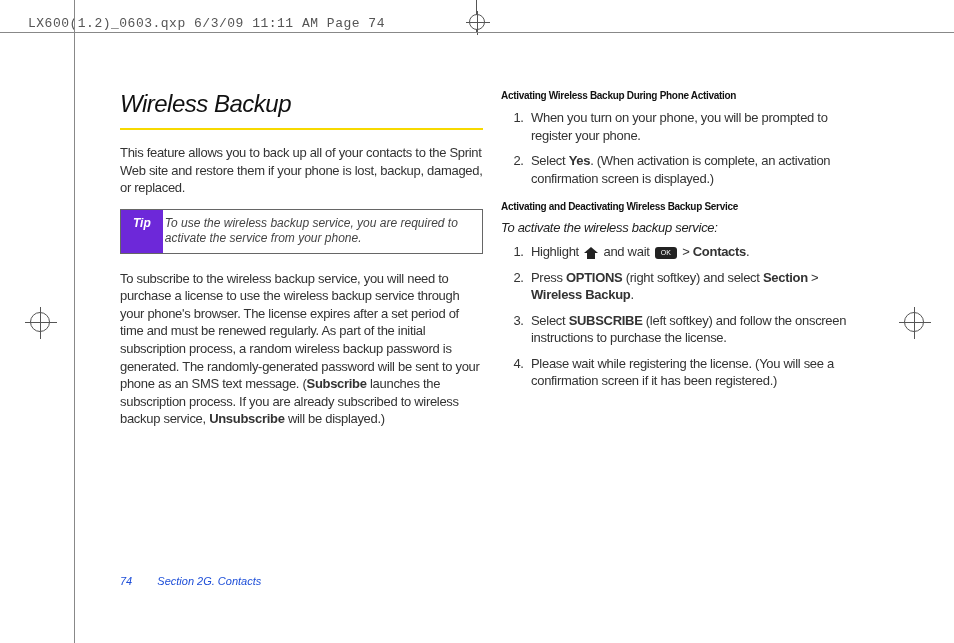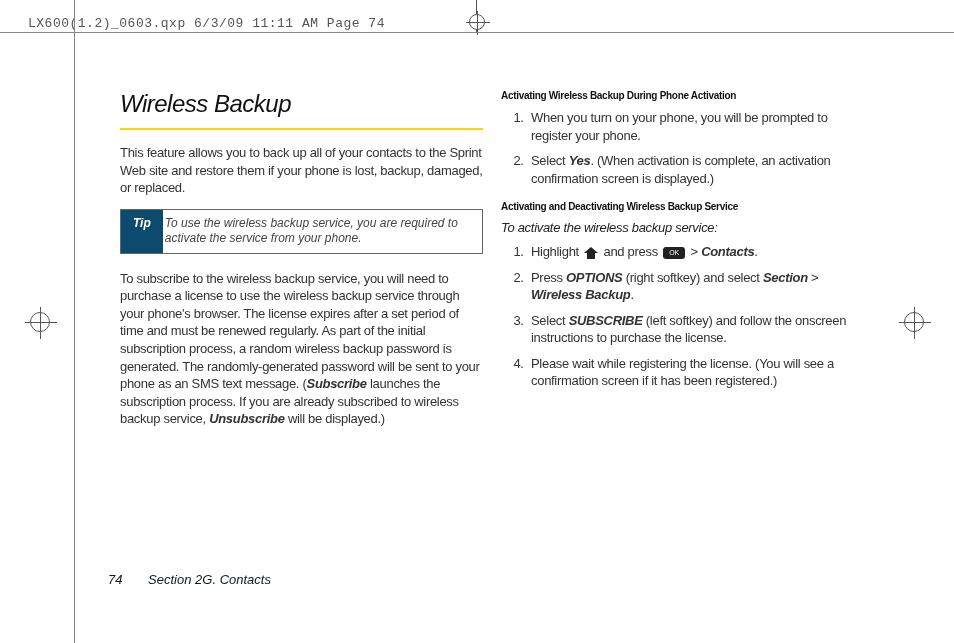--- a/index.html
+++ b/index.html
@@ -83,21 +83,21 @@
   }
   .body, li, ol { font-size: 13px; line-height: 1.35; color: #333; }
   .body { margin-bottom: 12px; letter-spacing: -0.3px; }
   .tipbox {
     display: flex;
     border: 1px solid #666;
     margin: 10px 0 16px 0;
     font-size: 12px;
   }
   .tiplabel {
-    background: #0c4a6e; color: #fff;
+    background: #6d28d9; color: #fff;
     font-style: italic; font-weight: bold;
     padding: 6px 12px;
     display:flex; align-items:flex-start;
   }
   .tiptext {
     padding: 6px 2px;
     font-style: italic;
     color: #444;
     line-height:1.3;
   }
@@ -109,21 +109,21 @@
     letter-spacing: -0.3px;
   }
   .sub-i {
     font-style: italic;
     font-size: 13px;
     margin: 8px 0 8px 0;
     letter-spacing: -0.3px;
   }
   ol { padding-left: 26px; margin-bottom: 14px; letter-spacing:-0.3px;}
   ol li { margin-bottom: 8px; padding-left:4px;}
-  .bi { font-weight:bold; font-style:italic; }
+  .bi { font-weight:bold; }
   .icon-home {
     display:inline-block; vertical-align:middle;
     width:14px; height:12px; position:relative; margin:0 2px;
   }
   .icon-home::before{
     content:""; position:absolute; top:0; left:0;
     border-left:7px solid transparent;
     border-right:7px solid transparent;
     border-bottom:6px solid #222;
   }
@@ -132,23 +132,23 @@
     width:8px; height:7px; background:#222;
   }
   .icon-ok {
     display:inline-block; vertical-align:middle;
     width:22px; height:12px; background:#222; border-radius:3px;
     color:#fff; font-size:7px; line-height:12px; text-align:center;
     margin:0 2px; letter-spacing:0;
   }
   .footer {
     position:absolute;
-    left:108px; bottom:56px;
-    font-size:13px; font-style:italic;
-    color:#0f172a;
+    left:120px; bottom:56px;
+    font-size:11px; font-style:italic;
+    color:#1d4ed8;
   }
   .footer .pn { margin-right:22px; }
 </style>
 </head>
 <body>
 
 <div class="page">
 
   <div class="header-line">LX600(1.2)_0603.qxp  6/3/09  11:11 AM  Page 74</div>
 
@@ -181,21 +181,21 @@
         <li>When you turn on your phone, you will be prompted to register your phone.</li>
         <li>
           <span>Select </span><span class="bi">Yes</span><span>. (When activation is complete, an activation confirmation screen is displayed.)</span>
         </li>
       </ol>
 
       <div class="h2">Activating and Deactivating Wireless Backup Service</div>
       <div class="sub-i">To activate the wireless backup service:</div>
       <ol>
         <li>
-          <span>Highlight </span><span class="icon-home"></span><span> and press </span><span class="icon-ok">OK</span><span> &gt; </span><span class="bi">Contacts</span><span>.</span>
+          <span>Highlight </span><span class="icon-home"></span><span> and wait </span><span class="icon-ok">OK</span><span> &gt; </span><span class="bi">Contacts</span><span>.</span>
         </li>
         <li>
           <span>Press </span><span class="bi">OPTIONS</span><span> (right softkey) and select </span><span class="bi">Section</span><span> &gt; </span><span class="bi">Wireless Backup</span><span>.</span>
         </li>
         <li>
           <span>Select </span><span class="bi">SUBSCRIBE</span><span> (left softkey) and follow the onscreen instructions to purchase the license.</span>
         </li>
         <li>Please wait while registering the license. (You will see a confirmation screen if it has been registered.)</li>
       </ol>
     </div>

